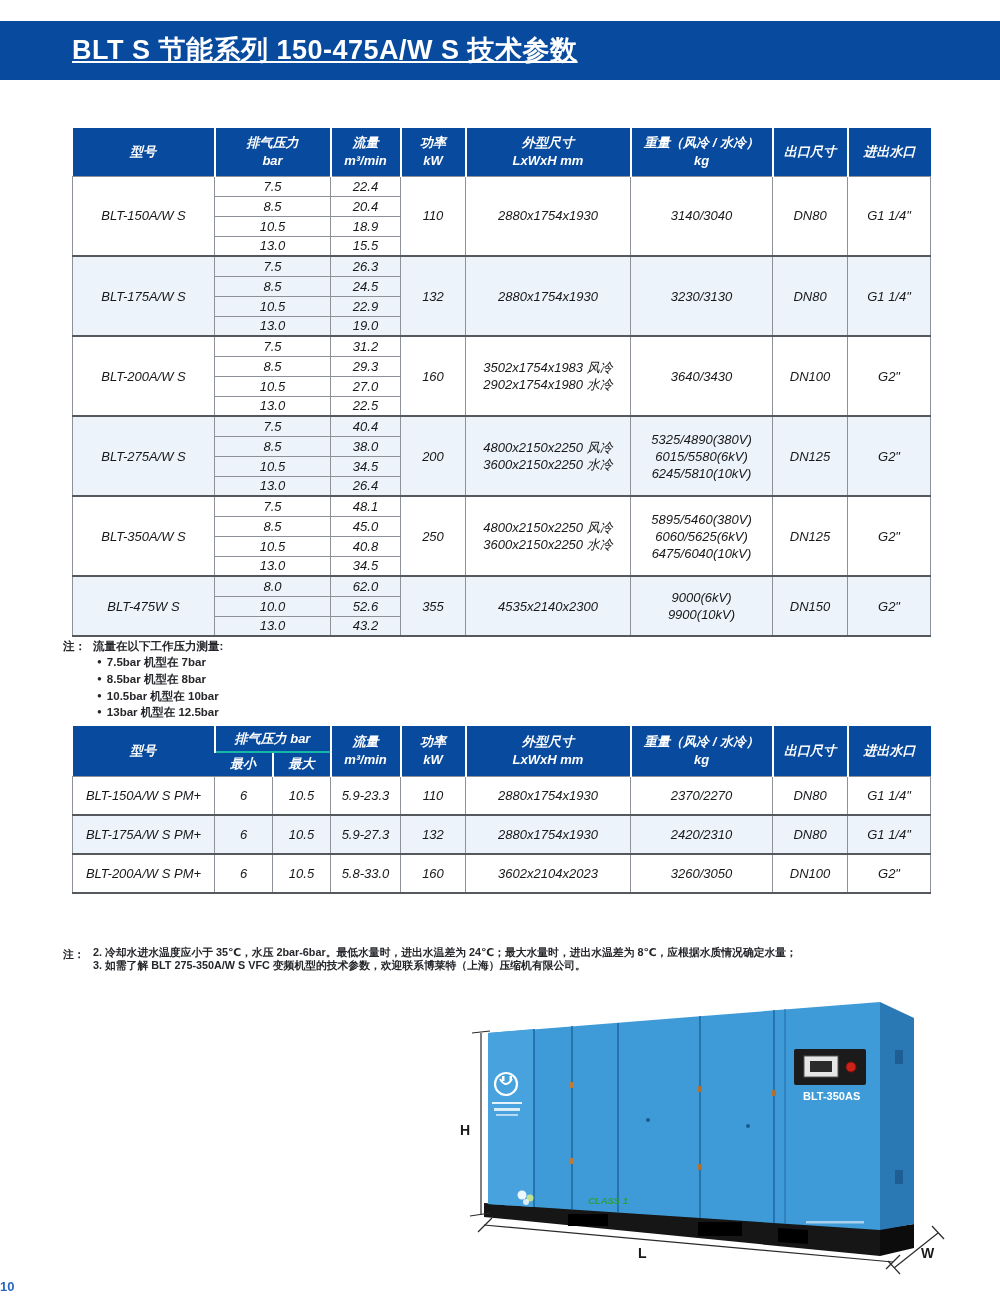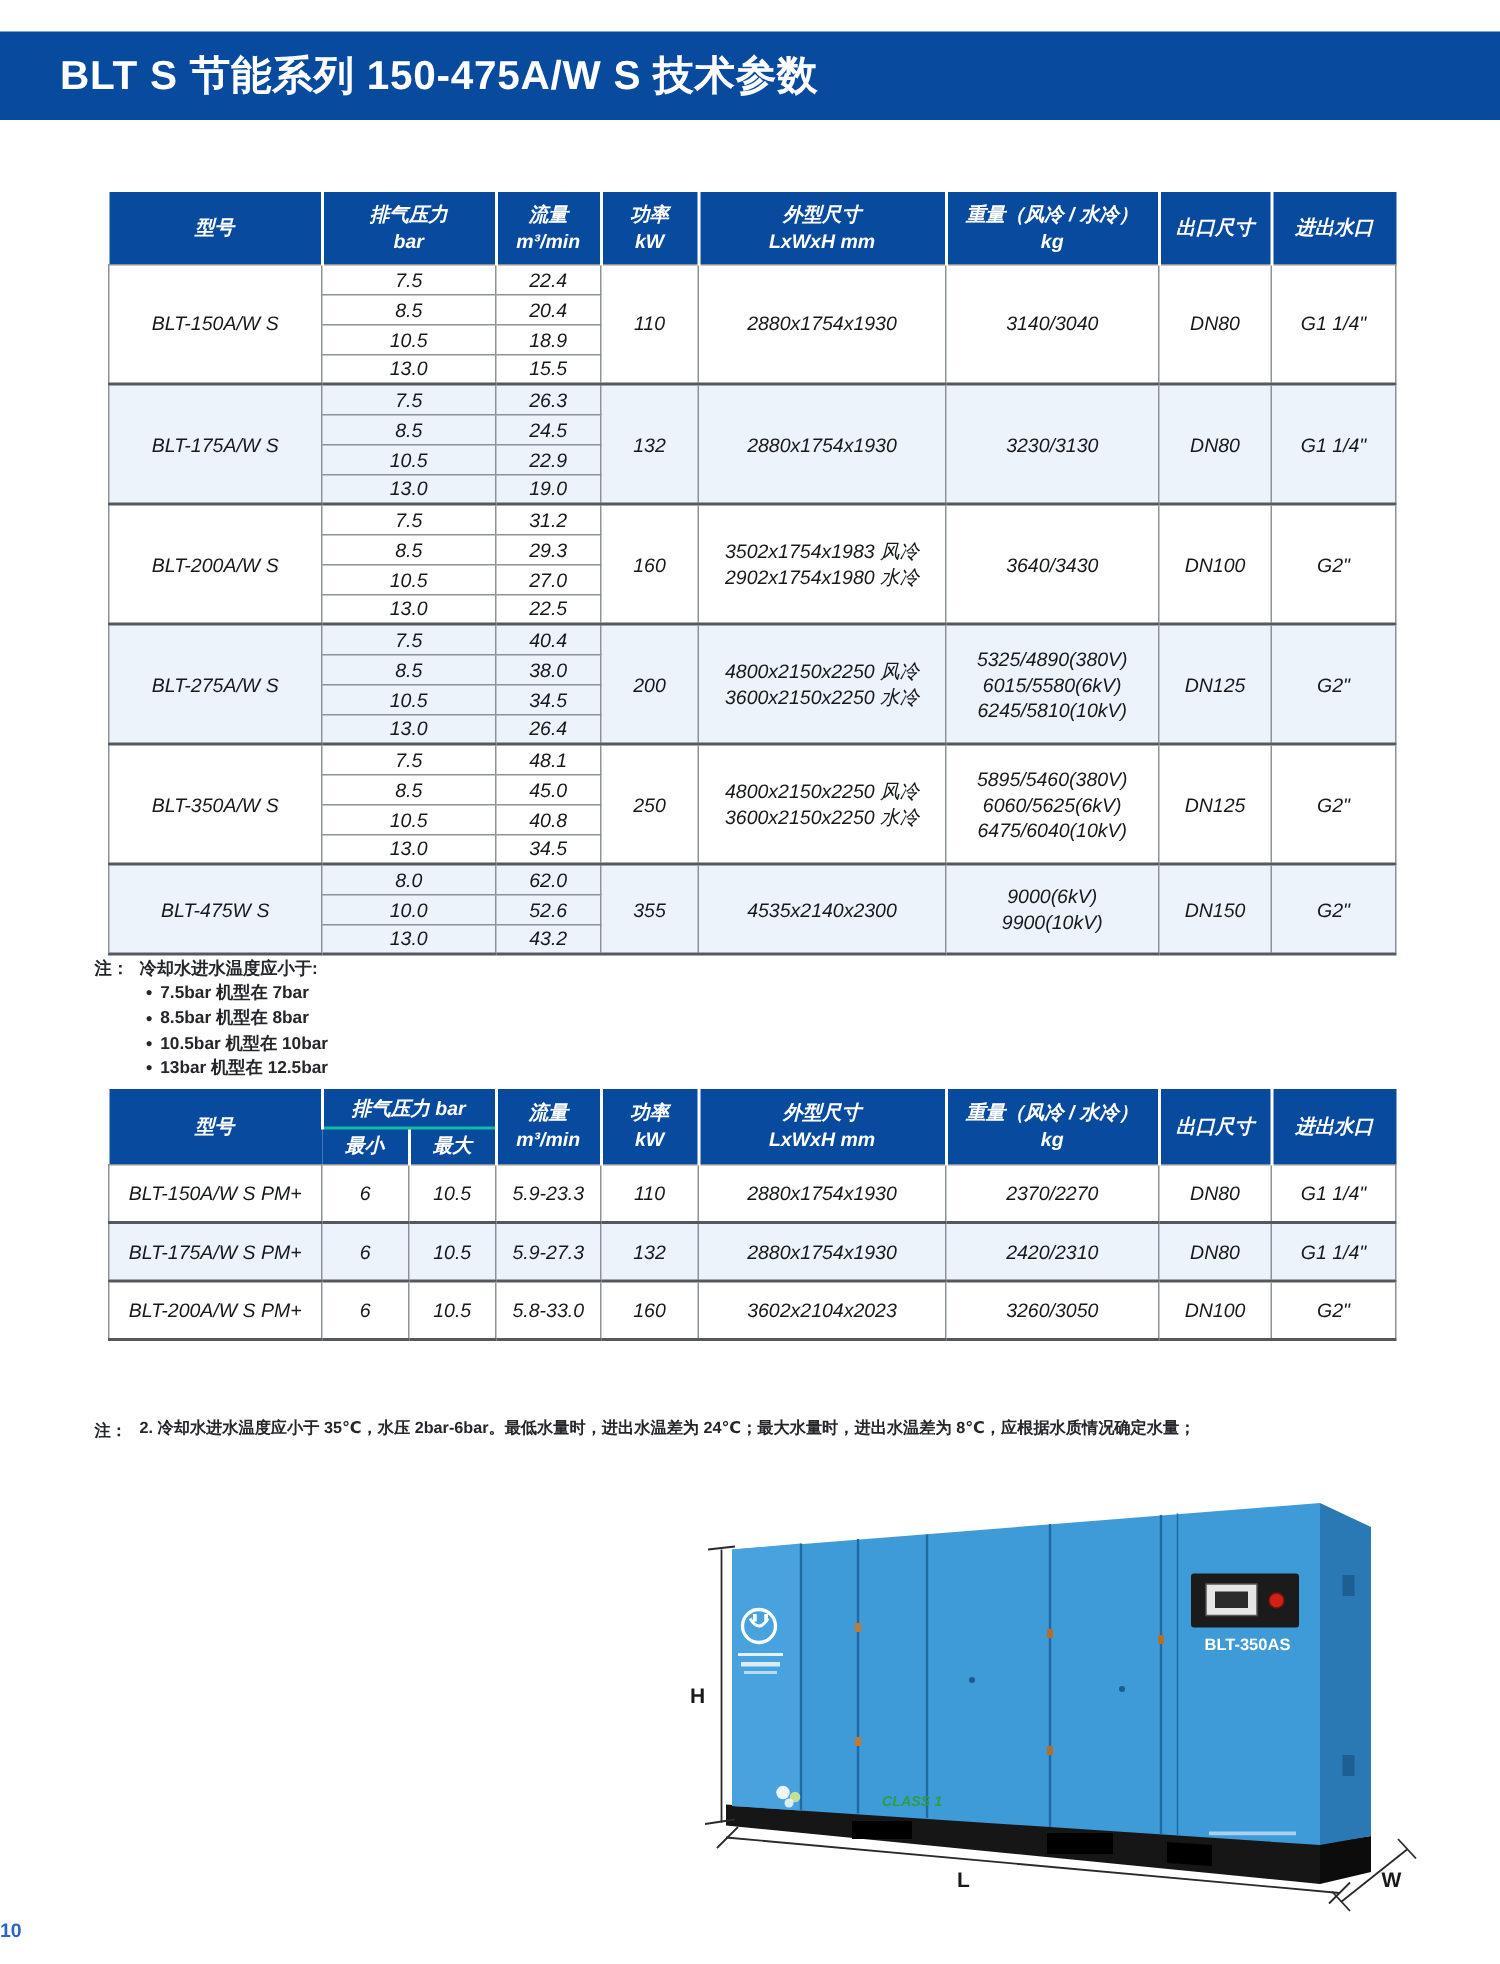--- a/index.html
+++ b/index.html
@@ -7,22 +7,22 @@
     width:1000px; height:1309px; position:relative; overflow:hidden;
     font-family:"Liberation Sans","DejaVu Sans",sans-serif;
     color:#1a1c1f;
   }
   
   .titlebar {
     position:absolute; left:0; top:21px; width:1000px; height:59px;
     background:var(--c-header-blue,#084a9e);
   }
   .titlebar .ttl {
-    margin:0; padding-left:40px; line-height:59px;
-    font-size:27px; font-weight:bold; color:#ffffff; letter-spacing:.5px;
+    margin:0; padding-left:72px; line-height:59px;
+    font-size:27px; font-weight:bold; color:#ffffff; letter-spacing:.5px;text-decoration:underline;
   }
   
   table.tbl {
     position:absolute; left:72px; width:858px;
     border-collapse:collapse; table-layout:fixed;font-style:italic;
   }
   #table1 { top:128px; }
   #table2 { top:726px; }
   .tbl th {
     background:var(--c-header-blue,#084a9e); color:#fff;
@@ -273,21 +273,21 @@
       <tr class="alt">
         <td class="gb">13.0</td>
         <td class="gb">43.2</td>
       </tr>
     </tbody>
 </table>
 
 <div class="note" id="note1">
   <div class="nlabel">注：</div>
   <div>
-    <div class="ntitle">冷却水进水温度应小于:</div>
+    <div class="ntitle">流量在以下工作压力测量:</div>
     <div id="note1-bullets">
         <div class="nbul">
           <span class="dot">●</span>
           <span>7.5bar 机型在 7bar</span>
         </div>
         <div class="nbul">
           <span class="dot">●</span>
           <span>8.5bar 机型在 8bar</span>
         </div>
         <div class="nbul">
@@ -384,20 +384,21 @@
         <td class="gb">DN100</td>
         <td class="gb">G2"</td>
       </tr>
     </tbody>
 </table>
 
 <div class="note" id="note2">
   <div class="nlabel">注：</div>
   <div id="note2-lines">
       <div class="nline">2. 冷却水进水温度应小于 35℃，水压 2bar-6bar。最低水量时，进出水温差为 24℃；最大水量时，进出水温差为 8℃，应根据水质情况确定水量；</div>
+      <div class="nline">3. 如需了解 BLT 275-350A/W S VFC 变频机型的技术参数，欢迎联系博莱特（上海）压缩机有限公司。</div>
     </div>
 </div>
 
 <div class="figure">
   <svg width="515" height="300" viewBox="0 0 515 300">
 
     <polygon points="36,213 432,239 432,266 36,227" fill="#161616"></polygon>
     <polygon points="432,239 466,234 466,258 432,266" fill="#0c0c0c"></polygon>
     <rect x="120" y="224" width="40" height="12" fill="#000"></rect>
     <rect x="250" y="232" width="44" height="14" fill="#000"></rect>

